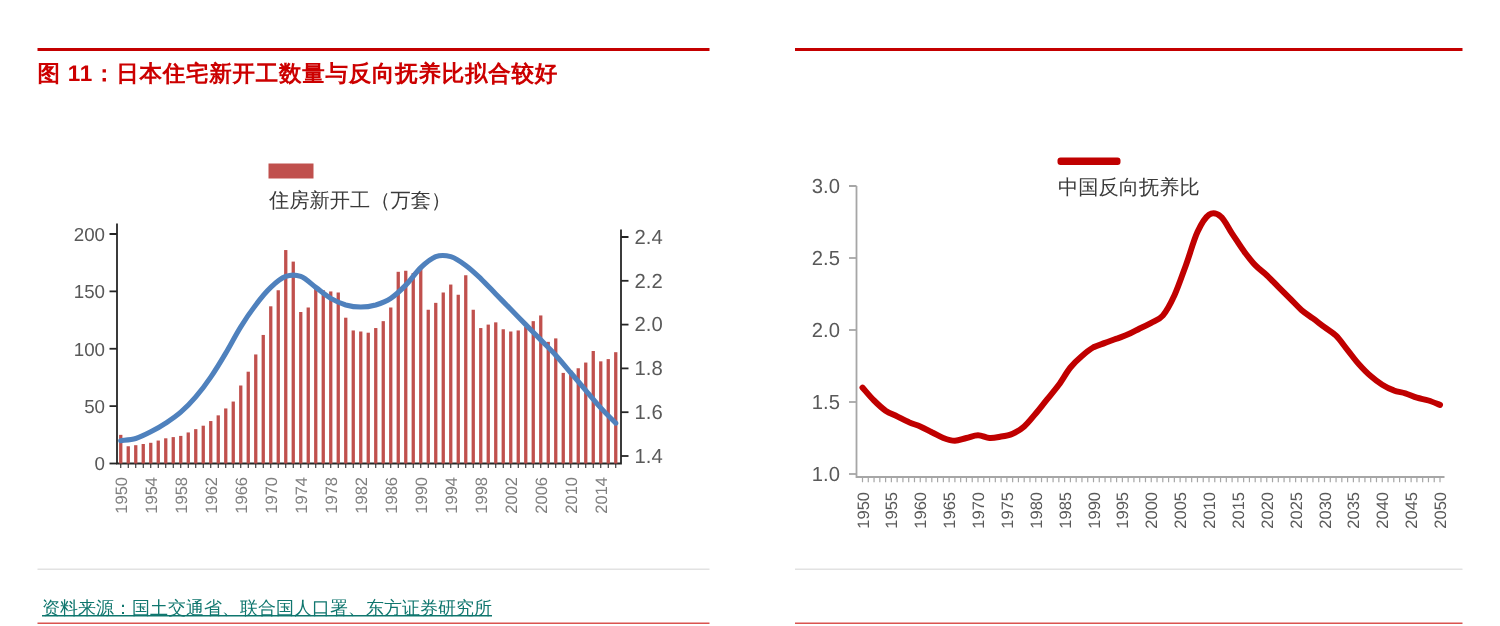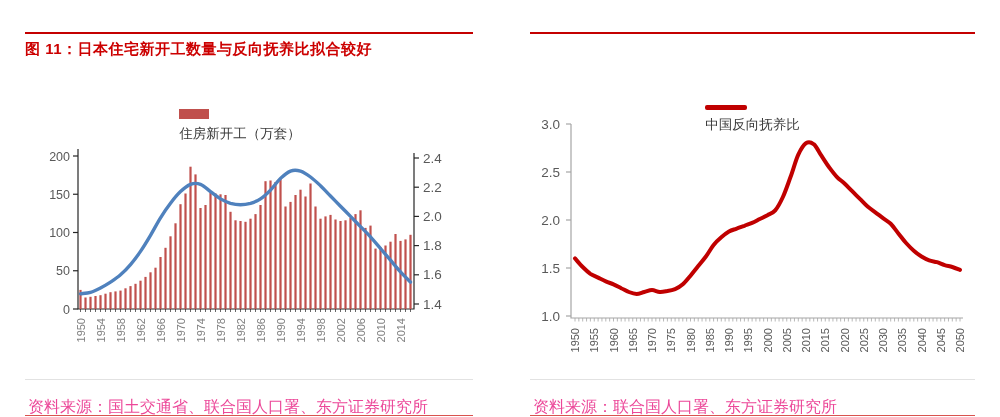--- a/index.html
+++ b/index.html
@@ -9,21 +9,21 @@
   .rule-top{position:absolute;height:2px;background:#C40000;}
   .fig-title{position:absolute;font-size:15px;font-weight:bold;color:#CC0000;white-space:nowrap;letter-spacing:0.5px;}
   .legend{position:absolute;display:flex;justify-content:center;align-items:center;gap:45px;
           font-size:13.5px;color:#3a3a3a;}
   .legend-item{display:flex;align-items:flex-start;gap:6px;white-space:nowrap;flex-direction:column;}
   .sw-bar{display:inline-block;width:30px;height:10px;}
   .sw-line{display:inline-block;width:40px;height:4px;border-radius:2px;}
   .sw-line2{display:inline-block;width:42px;height:4.5px;border-radius:2px;}
   .chart-svg{position:absolute;}
   .hairline{position:absolute;height:1px;background:#E2E2E2;}
-  .source{position:absolute;font-size:16px;color:#ec4899;white-space:nowrap;}
+  .source{position:absolute;font-size:12px;color:#0f766e;white-space:nowrap;text-decoration:underline;}
   .rule-bottom{position:absolute;height:1px;background:#D9534F;}
 </style>
 </head>
 <body>
 
 <div class="page">
 
   <section class="figure" style="left:0;width:500px">
     <div class="rule-top" style="left:25px;top:16px;width:448px"></div>
     <div class="fig-title" style="left:25px;top:24px">图 11：日本住宅新开工数量与反向抚养比拟合较好</div>
@@ -365,17 +365,16 @@
         <text x="367.75" y="212" text-anchor="end" font-size="11" fill="#595959" transform="rotate(-90 367.75 212)">2025</text>
         <text x="387" y="212" text-anchor="end" font-size="11" fill="#595959" transform="rotate(-90 387 212)">2030</text>
         <text x="406.25" y="212" text-anchor="end" font-size="11" fill="#595959" transform="rotate(-90 406.25 212)">2035</text>
         <text x="425.5" y="212" text-anchor="end" font-size="11" fill="#595959" transform="rotate(-90 425.5 212)">2040</text>
         <text x="444.75" y="212" text-anchor="end" font-size="11" fill="#595959" transform="rotate(-90 444.75 212)">2045</text>
         <text x="464" y="212" text-anchor="end" font-size="11" fill="#595959" transform="rotate(-90 464 212)">2050</text>
         <path d="M75.0,142.4C76.3,143.8 80.1,148.5 82.7,151.0C85.3,153.6 87.8,156.0 90.4,157.8C93.0,159.5 95.5,160.3 98.1,161.6C100.7,162.9 103.2,164.3 105.8,165.4C108.4,166.6 110.9,167.2 113.5,168.3C116.1,169.4 118.6,170.9 121.2,172.2C123.8,173.4 126.3,175.0 128.9,176.0C131.5,177.0 134.0,177.9 136.6,177.9C139.2,177.9 141.7,176.6 144.3,176.0C146.9,175.4 149.4,174.1 152.0,174.1C154.6,174.1 157.1,175.8 159.7,176.0C162.3,176.2 164.8,175.5 167.4,175.0C170.0,174.6 172.5,174.2 175.1,173.1C177.7,172.0 180.2,170.6 182.8,168.3C185.4,166.1 187.9,162.7 190.5,159.7C193.1,156.6 195.6,153.3 198.2,150.1C200.8,146.9 203.3,144.0 205.9,140.5C208.5,137.0 211.0,132.2 213.6,129.0C216.2,125.8 218.7,123.5 221.3,121.3C223.9,119.0 226.4,117.0 229.0,115.5C231.6,114.1 234.1,113.6 236.7,112.6C239.3,111.7 241.8,110.7 244.4,109.8C247.0,108.8 249.5,108.0 252.1,106.9C254.7,105.8 257.2,104.3 259.8,103.0C262.4,101.8 264.9,100.6 267.5,99.2C270.1,97.8 272.6,97.4 275.2,94.4C277.8,91.4 280.3,86.6 282.9,81.0C285.5,75.4 288.0,67.8 290.6,60.8C293.2,53.8 295.7,44.3 298.3,38.7C300.9,33.1 303.4,29.0 306.0,27.2C308.6,25.4 311.1,26.1 313.7,28.2C316.3,30.2 318.8,35.8 321.4,39.7C324.0,43.5 326.5,47.7 329.1,51.2C331.7,54.7 334.2,58.1 336.8,60.8C339.4,63.5 341.9,65.1 344.5,67.5C347.1,69.9 349.6,72.6 352.2,75.2C354.8,77.8 357.3,80.3 359.9,82.9C362.5,85.4 365.0,88.3 367.6,90.6C370.2,92.8 372.7,94.4 375.3,96.3C377.9,98.2 380.4,100.2 383.0,102.1C385.6,104.0 388.1,105.3 390.7,107.8C393.3,110.4 395.8,114.2 398.4,117.4C401.0,120.6 403.5,124.2 406.1,127.0C408.7,129.9 411.2,132.5 413.8,134.7C416.4,137.0 418.9,138.9 421.5,140.5C424.1,142.1 426.6,143.4 429.2,144.3C431.8,145.3 434.3,145.4 436.9,146.2C439.5,147.0 442.0,148.3 444.6,149.1C447.2,149.9 449.7,150.2 452.3,151.0C454.9,151.8 458.7,153.4 460.0,153.9" fill="none" stroke="#C00000" stroke-width="4" stroke-linecap="round"></path>
       </svg>
 
     <div class="hairline" style="left:30px;top:363px;width:445px"></div>
-    <div class="source" style="left:33px;top:381px">资料来源：联合国人口署、东方证券研究所</div>
     <div class="rule-bottom" style="left:30px;top:399px;width:445px"></div>
   </section>
 
 </div>
 
 </body></html>

